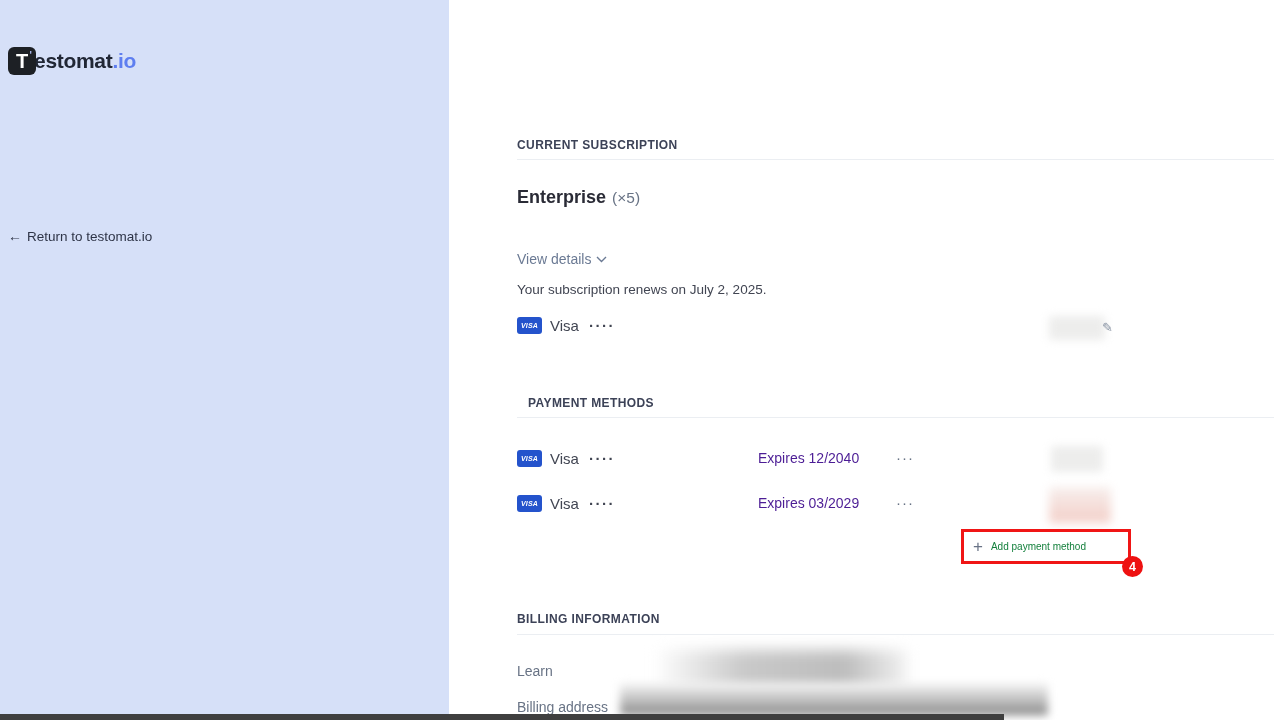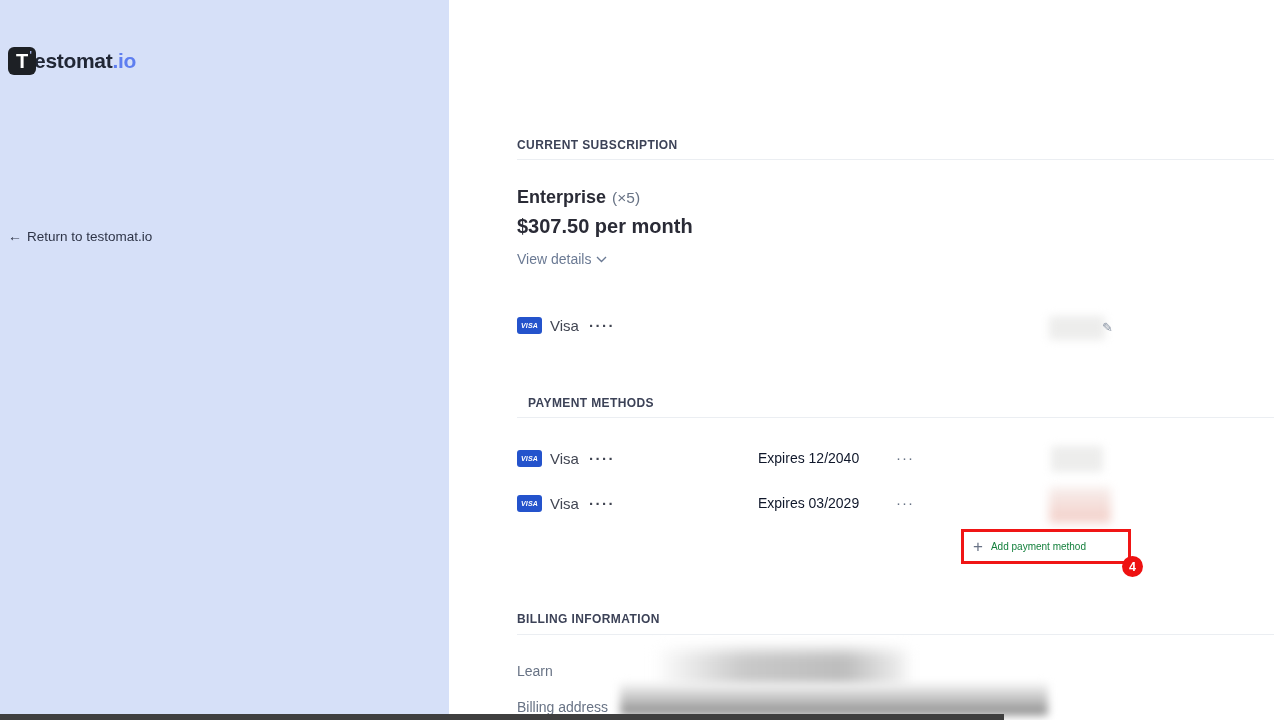--- a/index.html
+++ b/index.html
@@ -93,21 +93,21 @@
     background: linear-gradient(to right, #fdfdfd, #c9c9c9 35%, #bdbdbd 75%, #f2f2f2);
     filter: blur(7px);
   }
   .blur-address {
     background: linear-gradient(to bottom, #fbfbfb, #9f9f9f 85%, #6e6e6e);
     filter: blur(4px);
   }
   .redacted-bar { left: 0; top: 714px; width: 1004px; height: 6px; background: #3f3f3f; }
 
   .pm-row { left: 68px; width: 757px; height: 24px; display: flex; align-items: center; }
-  .pm-expires { position: absolute; left: 241px; font-size: 14px; color: #0f172a; }
+  .pm-expires { position: absolute; left: 241px; font-size: 14px; color: #4c1d95; }
   .overflow-icon { position: absolute; left: 379px; font-size: 15px; color: #687385; letter-spacing: 1px; cursor: pointer; line-height: 10px; }
 
   .add-box {
     left: 512px; top: 529px; width: 170px; height: 35px;
     border: 3px solid #f01515;
     display: flex; align-items: center; gap: 8px; padding-left: 9px;
     cursor: pointer; background: transparent;
   }
   .plus-icon { font-size: 17px; color: #697386; font-weight: 400; line-height: 1; }
   .add-label { font-size: 10px; font-weight: 400; color: #15803d; white-space: nowrap; }
@@ -145,29 +145,29 @@
 
 <div class="abs main">
 
   <div class="abs section-title" style="left:68px; top:138px;">CURRENT SUBSCRIPTION</div>
   <div class="abs divider" style="top:159px;"></div>
 
   <div class="abs plan-row">
     <span class="plan-name">Enterprise</span>
     <span class="plan-qty">(×5)</span>
   </div>
-  <div class="abs plan-price">$307.50 per month</div>
 
   <div class="abs view-details">
     <span>View details</span>
     <svg class="chev" width="11" height="7" viewBox="0 0 11 7">
       <path d="M1 1 L5.5 5.5 L10 1" fill="none" stroke="#6b7a94" stroke-width="1.4"></path>
     </svg>
   </div>
 
+  <div class="abs renew-text">Your subscription renews on July 2, 2025.</div>
 
   <div class="abs card-row" style="left:68px; top:317px;">
     <span class="visa-badge">VISA</span>
     <span class="card-text">Visa</span>
     <span class="card-dots">····</span>
   </div>
   <div class="abs blur-block blur-light" style="left:600px; top:316px; width:56px; height:24px;"></div>
   <div class="abs edit-icon" style="left:653px; top:320px;">✎</div>
 
   <div class="abs section-title" style="left:68px; top:396px;padding-left:11px;">PAYMENT METHODS</div>

